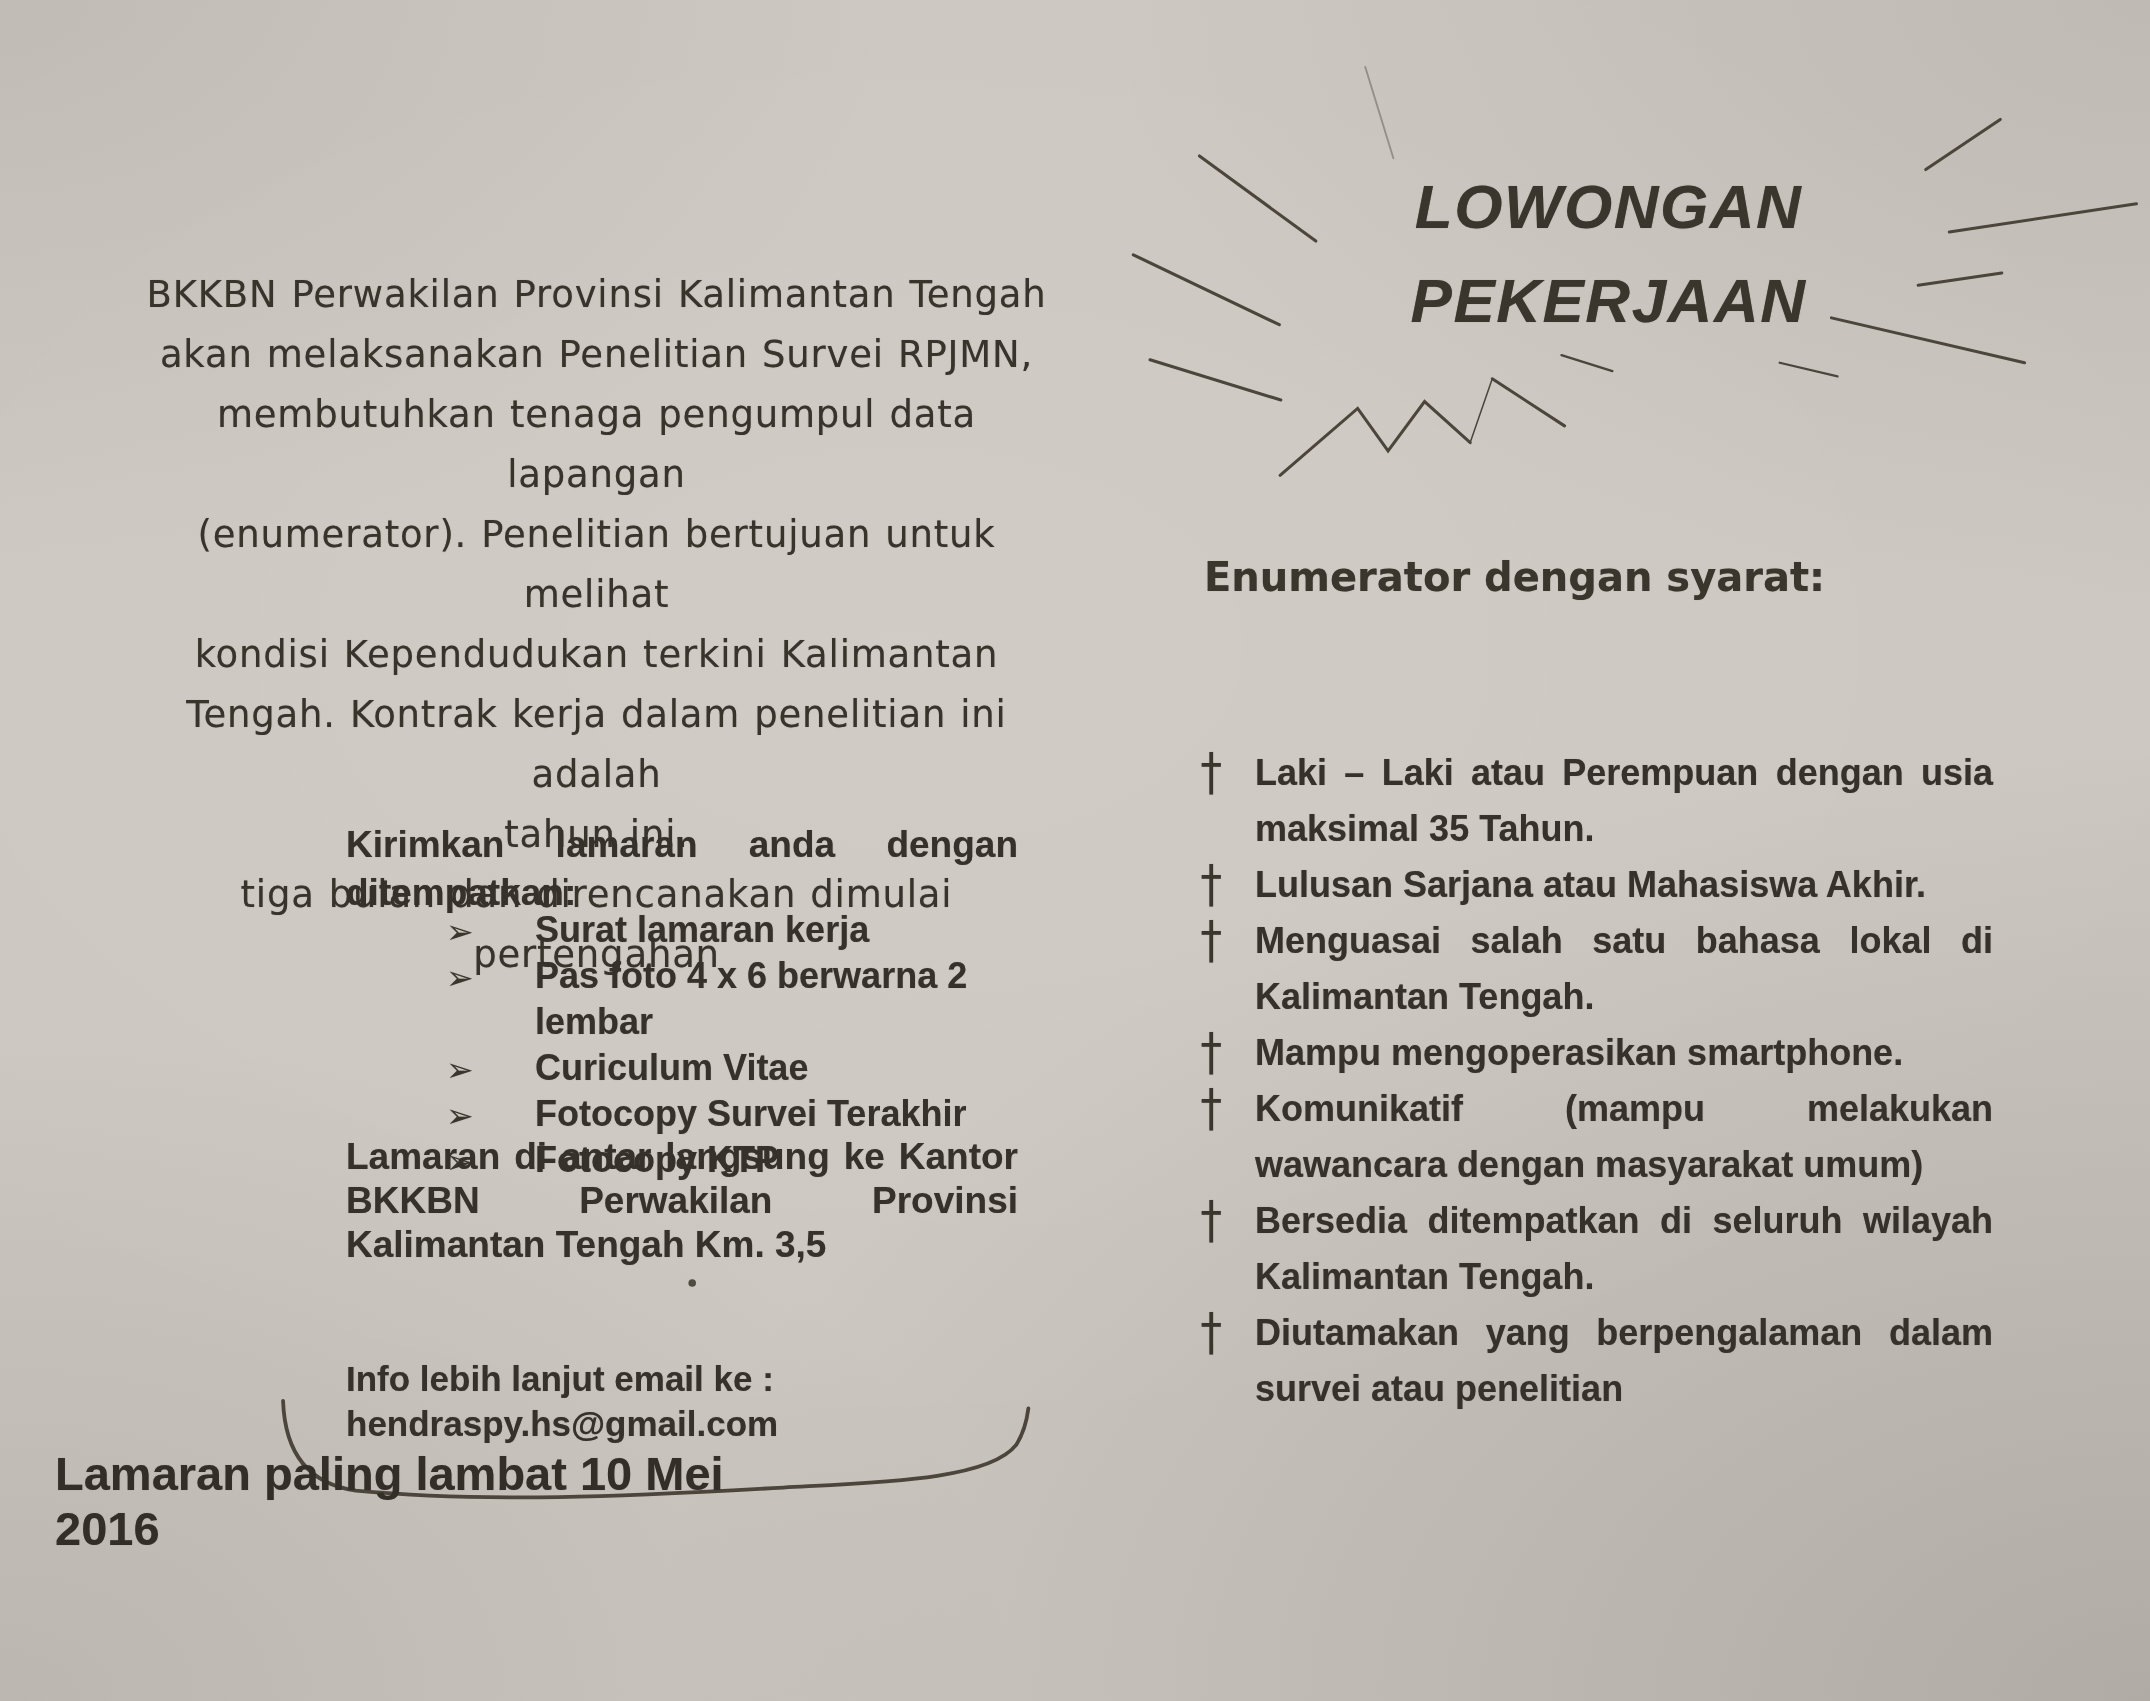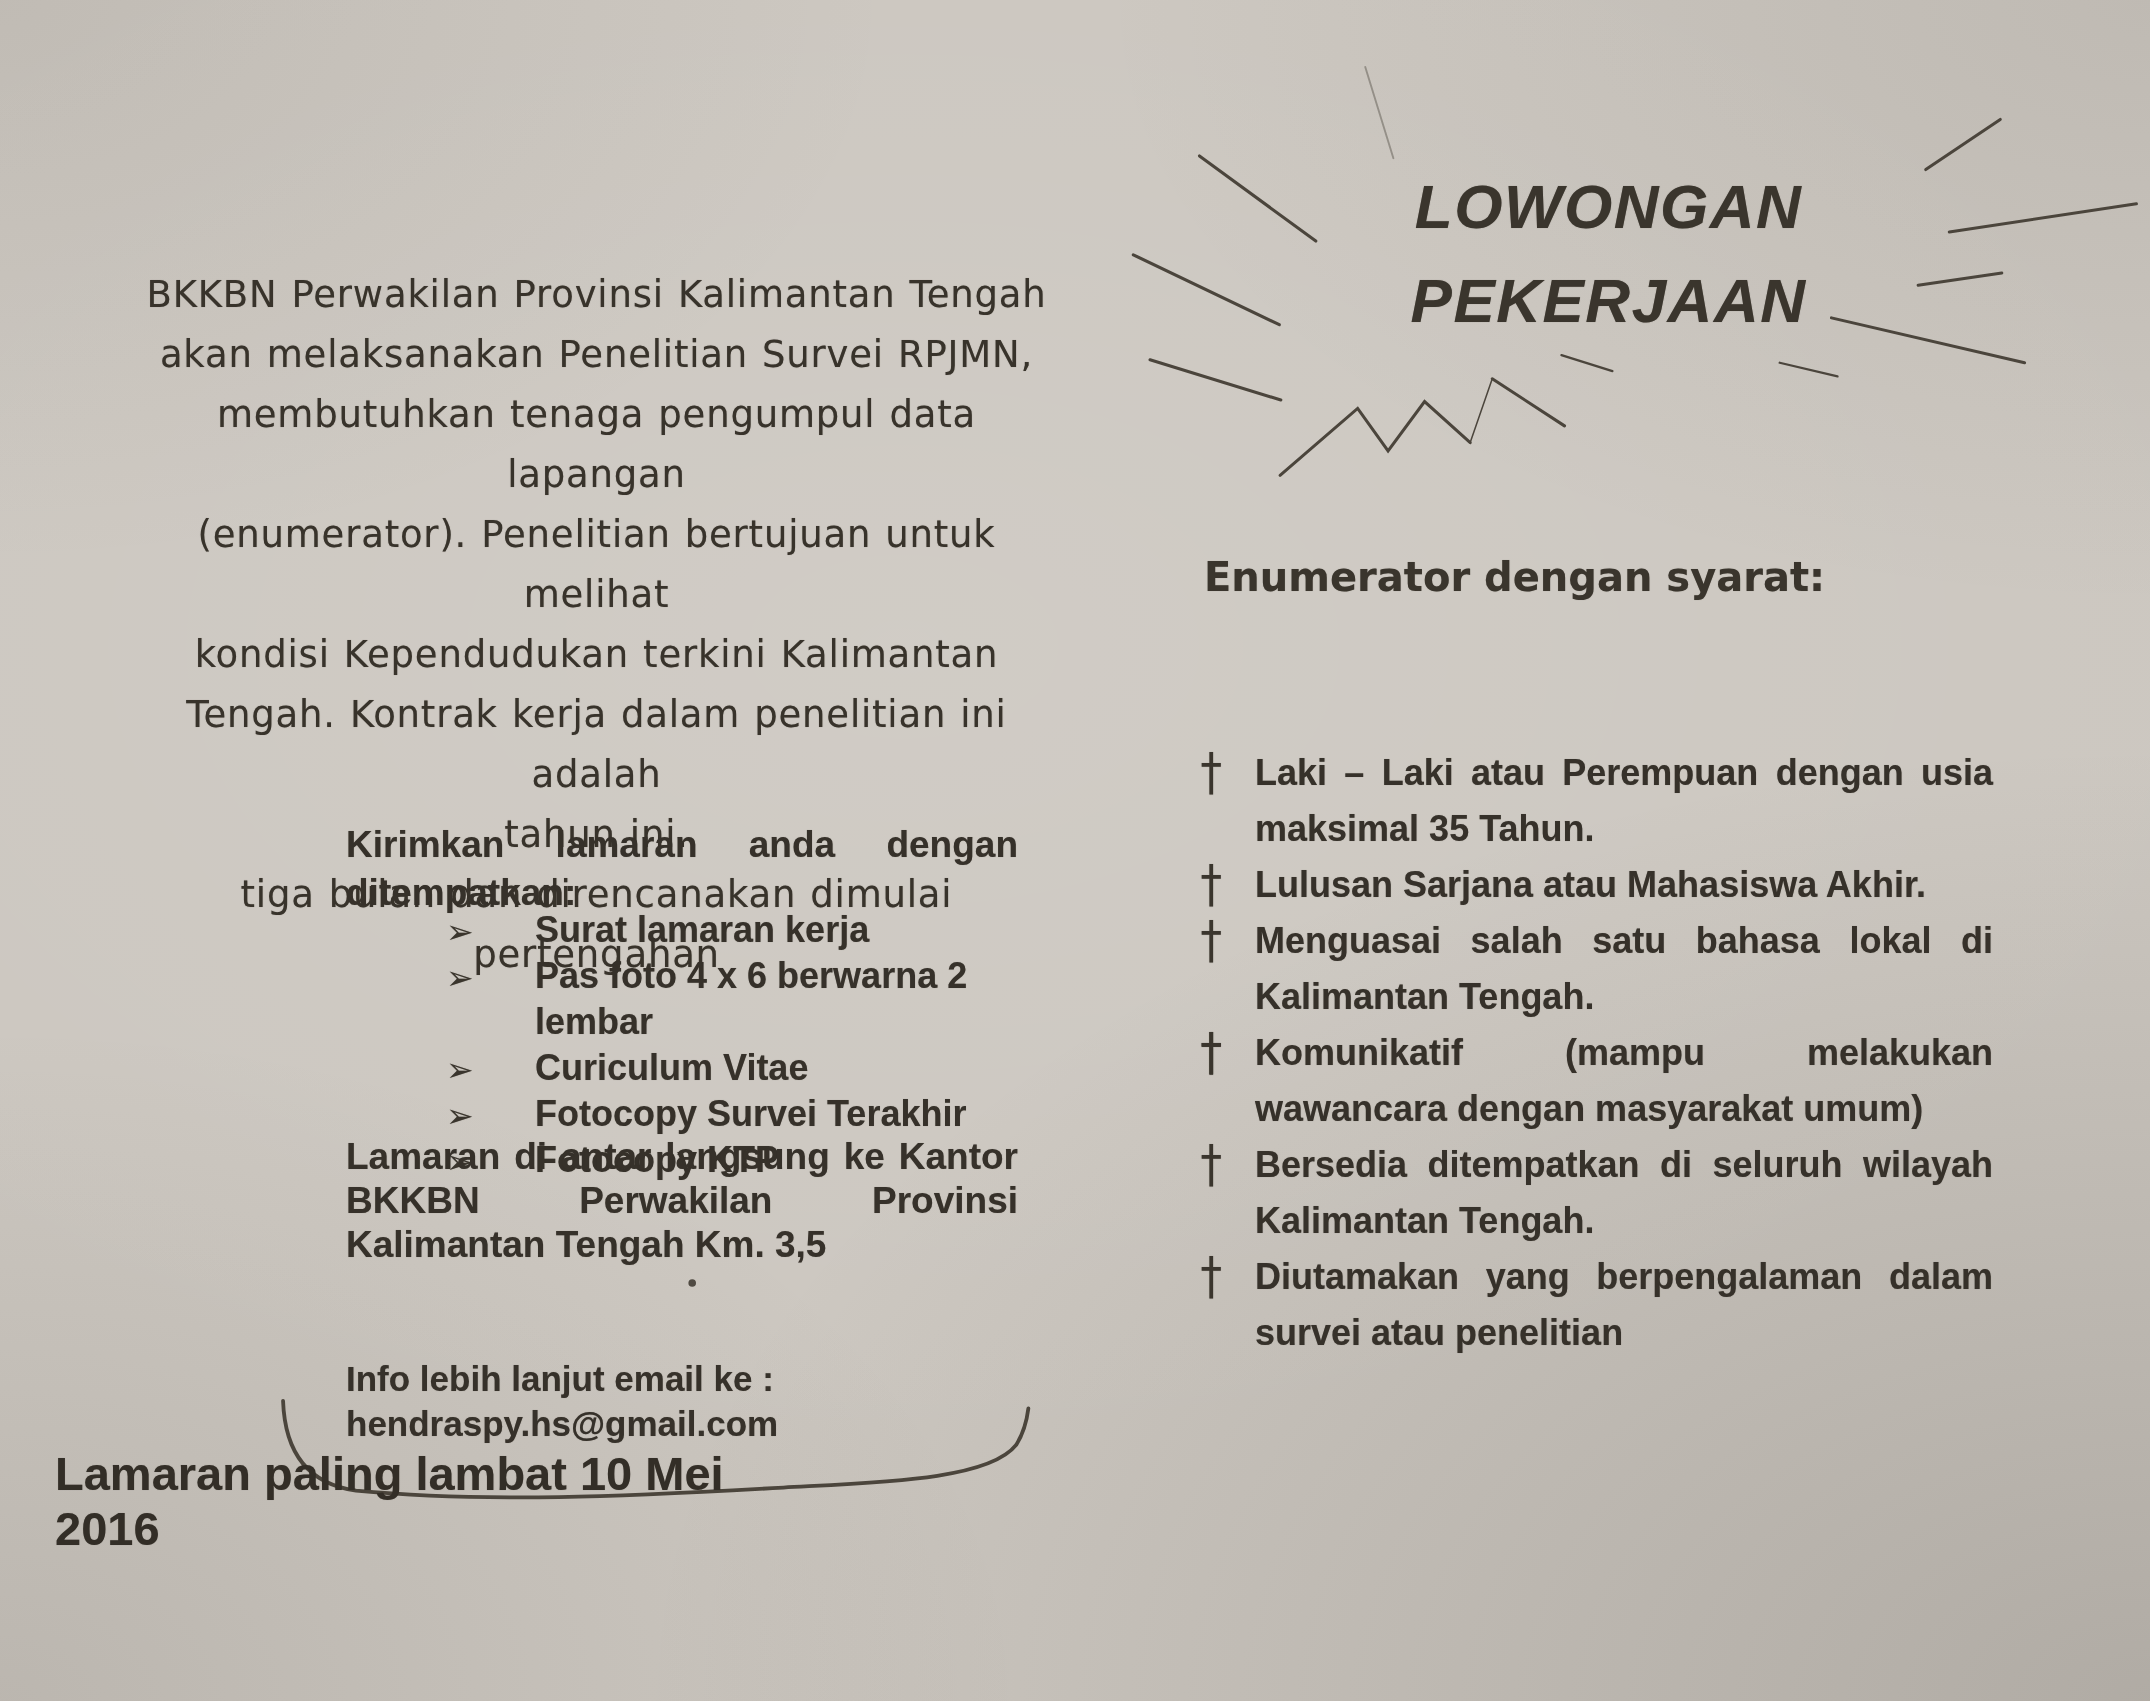--- a/index.html
+++ b/index.html
@@ -176,20 +176,21 @@
         <span>Lulusan Sarjana atau Mahasiswa Akhir.</span>
       </li>
 
       <li>
         <span class="bullet">†</span>
         <span>Menguasai salah satu bahasa lokal di Kalimantan Tengah.</span>
       </li>
 
       <li>
         <span class="bullet">†</span>
+        <span>Mampu mengoperasikan smartphone.</span>
       </li>
 
       <li>
         <span class="bullet">†</span>
         <span>Komunikatif (mampu melakukan wawancara dengan masyarakat umum)</span>
       </li>
 
       <li>
         <span class="bullet">†</span>
         <span>Bersedia ditempatkan di seluruh wilayah Kalimantan Tengah.</span>

